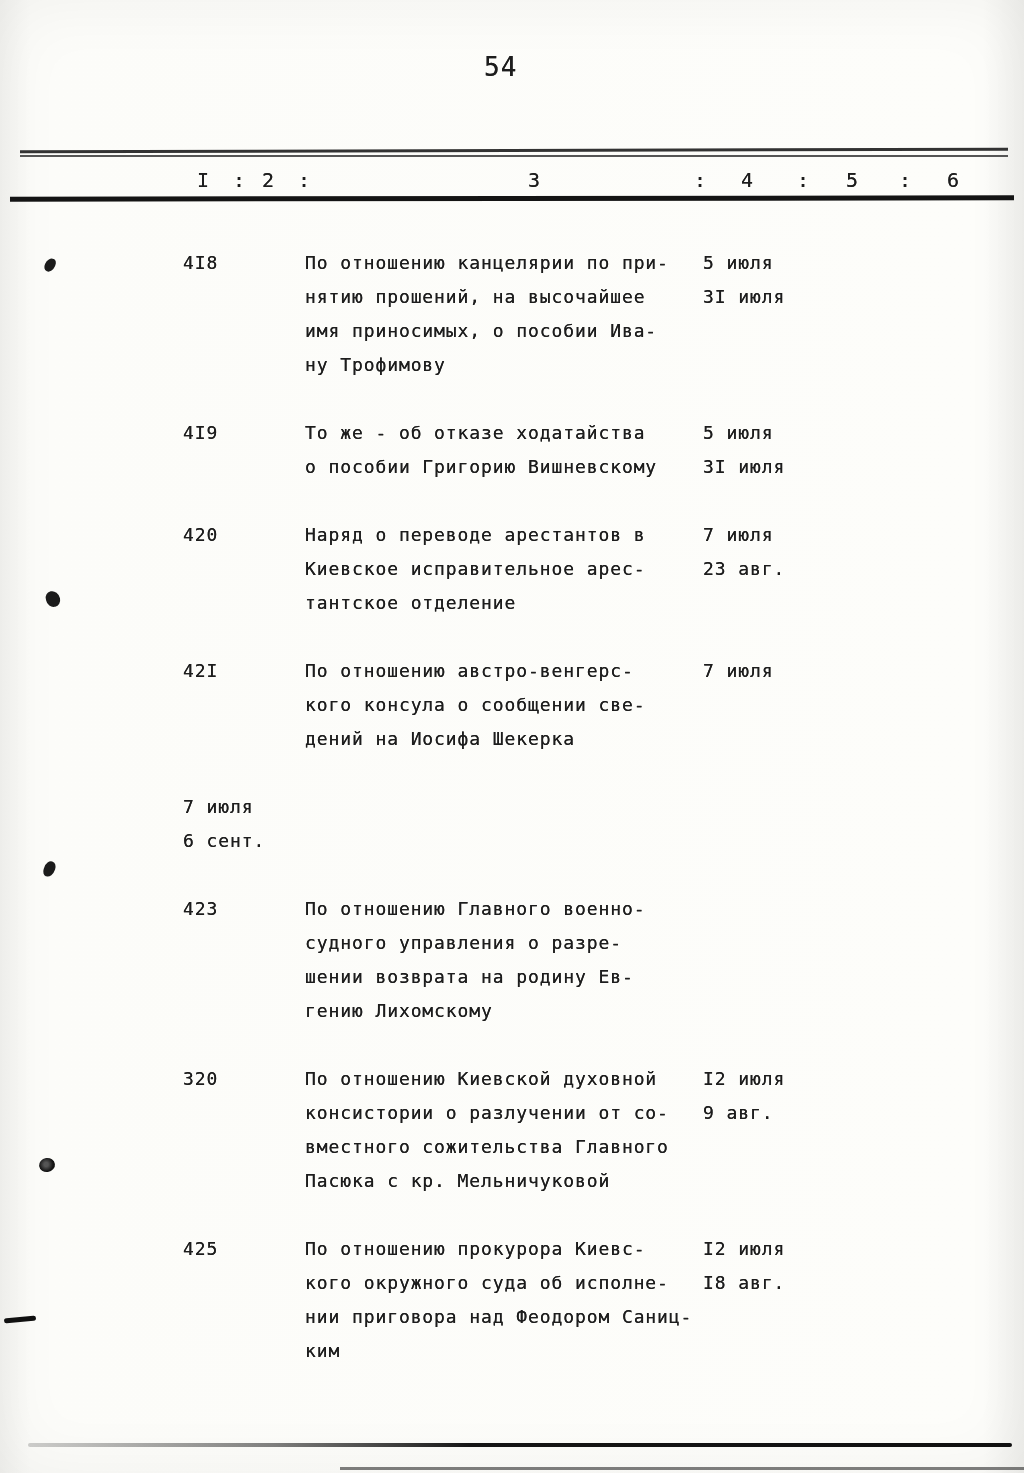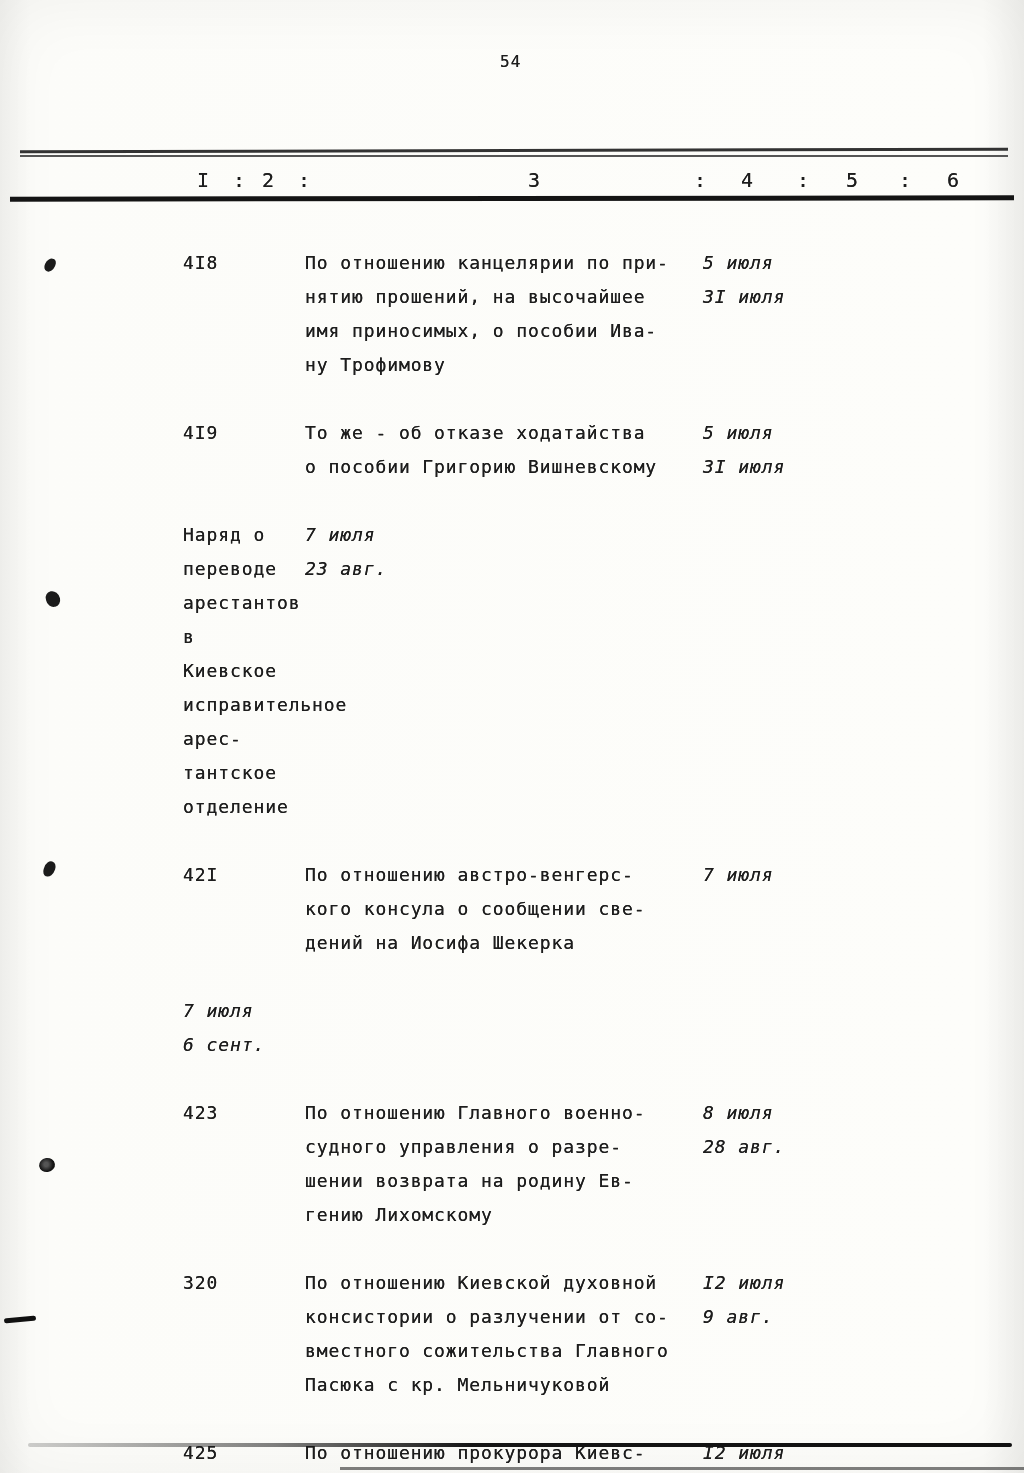--- a/index.html
+++ b/index.html
@@ -9,23 +9,22 @@
     width:1024px; height:1473px;
     margin:0 auto;
     background:linear-gradient(90deg,#f3f3f0 0,#fcfcf9 3%,#fdfdfa 96%,#f1f1ee 100%);
     box-shadow: inset 0 0 70px rgba(0,0,0,0.05);
     overflow:hidden;
     font-family:"DejaVu Sans Mono","Liberation Mono",monospace;
     color:#1d1d1d;
   }
   .pageno {
     position:absolute; left:484px; top:52px;
-    font-size:16px; letter-spacing:1px;
+    font-size:26px; letter-spacing:1px;
     text-shadow:0 0 0.5px #333;
-    margin-left:16px;
   }
   
   .rule { position:absolute; background:#2a2a2a; }
   .rule-top-a { left:20px; top:149px; width:988px; height:2.5px; transform:rotate(-0.15deg); background:#333; }
   .rule-top-b { left:20px; top:155px; width:988px; height:1.5px; background:#555; }
   .rule-header { left:10px; top:196px; width:1004px; height:5px; background:#141414; transform:rotate(-0.08deg); }
   .rule-bottom { left:28px; top:1443px; width:984px; height:4px;
     background:linear-gradient(90deg, rgba(25,25,25,0.2) 0%, rgba(25,25,25,0.55) 25%, #151515 45%, #101010 100%);
     border-radius:2px; }
   .rule-edge { left:340px; top:1467px; width:684px; height:3px; background:#3a3a3a; opacity:0.65; }
@@ -44,21 +43,21 @@
     display:grid;
     grid-template-columns:122px 398px 1fr;
     padding-left:183px;
     margin-bottom:34px;
     font-size:18px;
     line-height:34px;
     letter-spacing:0.9px;
     text-shadow:0 0 0.5px #2a2a2a;
   }
   .entry-text, .entry-dates { white-space:pre-line; }
-  .entry-dates { padding-left:0;font-style:italic; }
+  .entry-dates { padding-left:0; }
   
   .ink { position:absolute; background:#1b1b1b; }
   .ink-1 { left:45px; top:258px; width:10px; height:14px; border-radius:60% 40% 55% 45%; transform:rotate(24deg); }
   .ink-2 { left:46px; top:591px; width:14px; height:16px; border-radius:45% 60% 50% 55%; transform:rotate(-12deg); }
   .ink-3 { left:44px; top:861px; width:11px; height:16px; border-radius:55% 45% 60% 40%; transform:rotate(18deg); }
   .ink-4 { left:39px; top:1158px; width:16px; height:14px; border-radius:50%;
            background:radial-gradient(circle at 45% 45%, #555 18%, #141414 60%); transform:rotate(-8deg); }
   .ink-dash { left:4px; top:1317px; width:32px; height:4.5px; border-radius:3px; background:#101010; transform:rotate(-5deg); }
 </style>
 </head>
@@ -101,20 +100,21 @@
 
     <div class="entry">
       <div class="entry-no">4I9</div>
       <div class="entry-text">То же - об отказе ходатайства
 о пособии Григорию Вишневскому</div>
       <div class="entry-dates">5 июля
 3I июля</div>
     </div>
 
     <div class="entry">
+      <div class="entry-no">420</div>
       <div class="entry-text">Наряд о переводе арестантов в
 Киевское исправительное арес-
 тантское отделение</div>
       <div class="entry-dates">7 июля
 23 авг.</div>
     </div>
 
     <div class="entry">
       <div class="entry-no">42I</div>
       <div class="entry-text">По отношению австро-венгерс-
@@ -127,22 +127,20 @@
       <div class="entry-dates">7 июля
 6 сент.</div>
     </div>
 
     <div class="entry">
       <div class="entry-no">423</div>
       <div class="entry-text">По отношению Главного военно-
 судного управления о разре-
 шении возврата на родину Ев-
 гению Лихомскому</div>
-      <div class="entry-dates">8 июля
-28 авг.</div>
     </div>
 
     <div class="entry">
       <div class="entry-no">320</div>
       <div class="entry-text">По отношению Киевской духовной
 консистории о разлучении от со-
 вместного сожительства Главного
 Пасюка с кр. Мельничуковой</div>
       <div class="entry-dates">I2 июля
 9 авг.</div>

